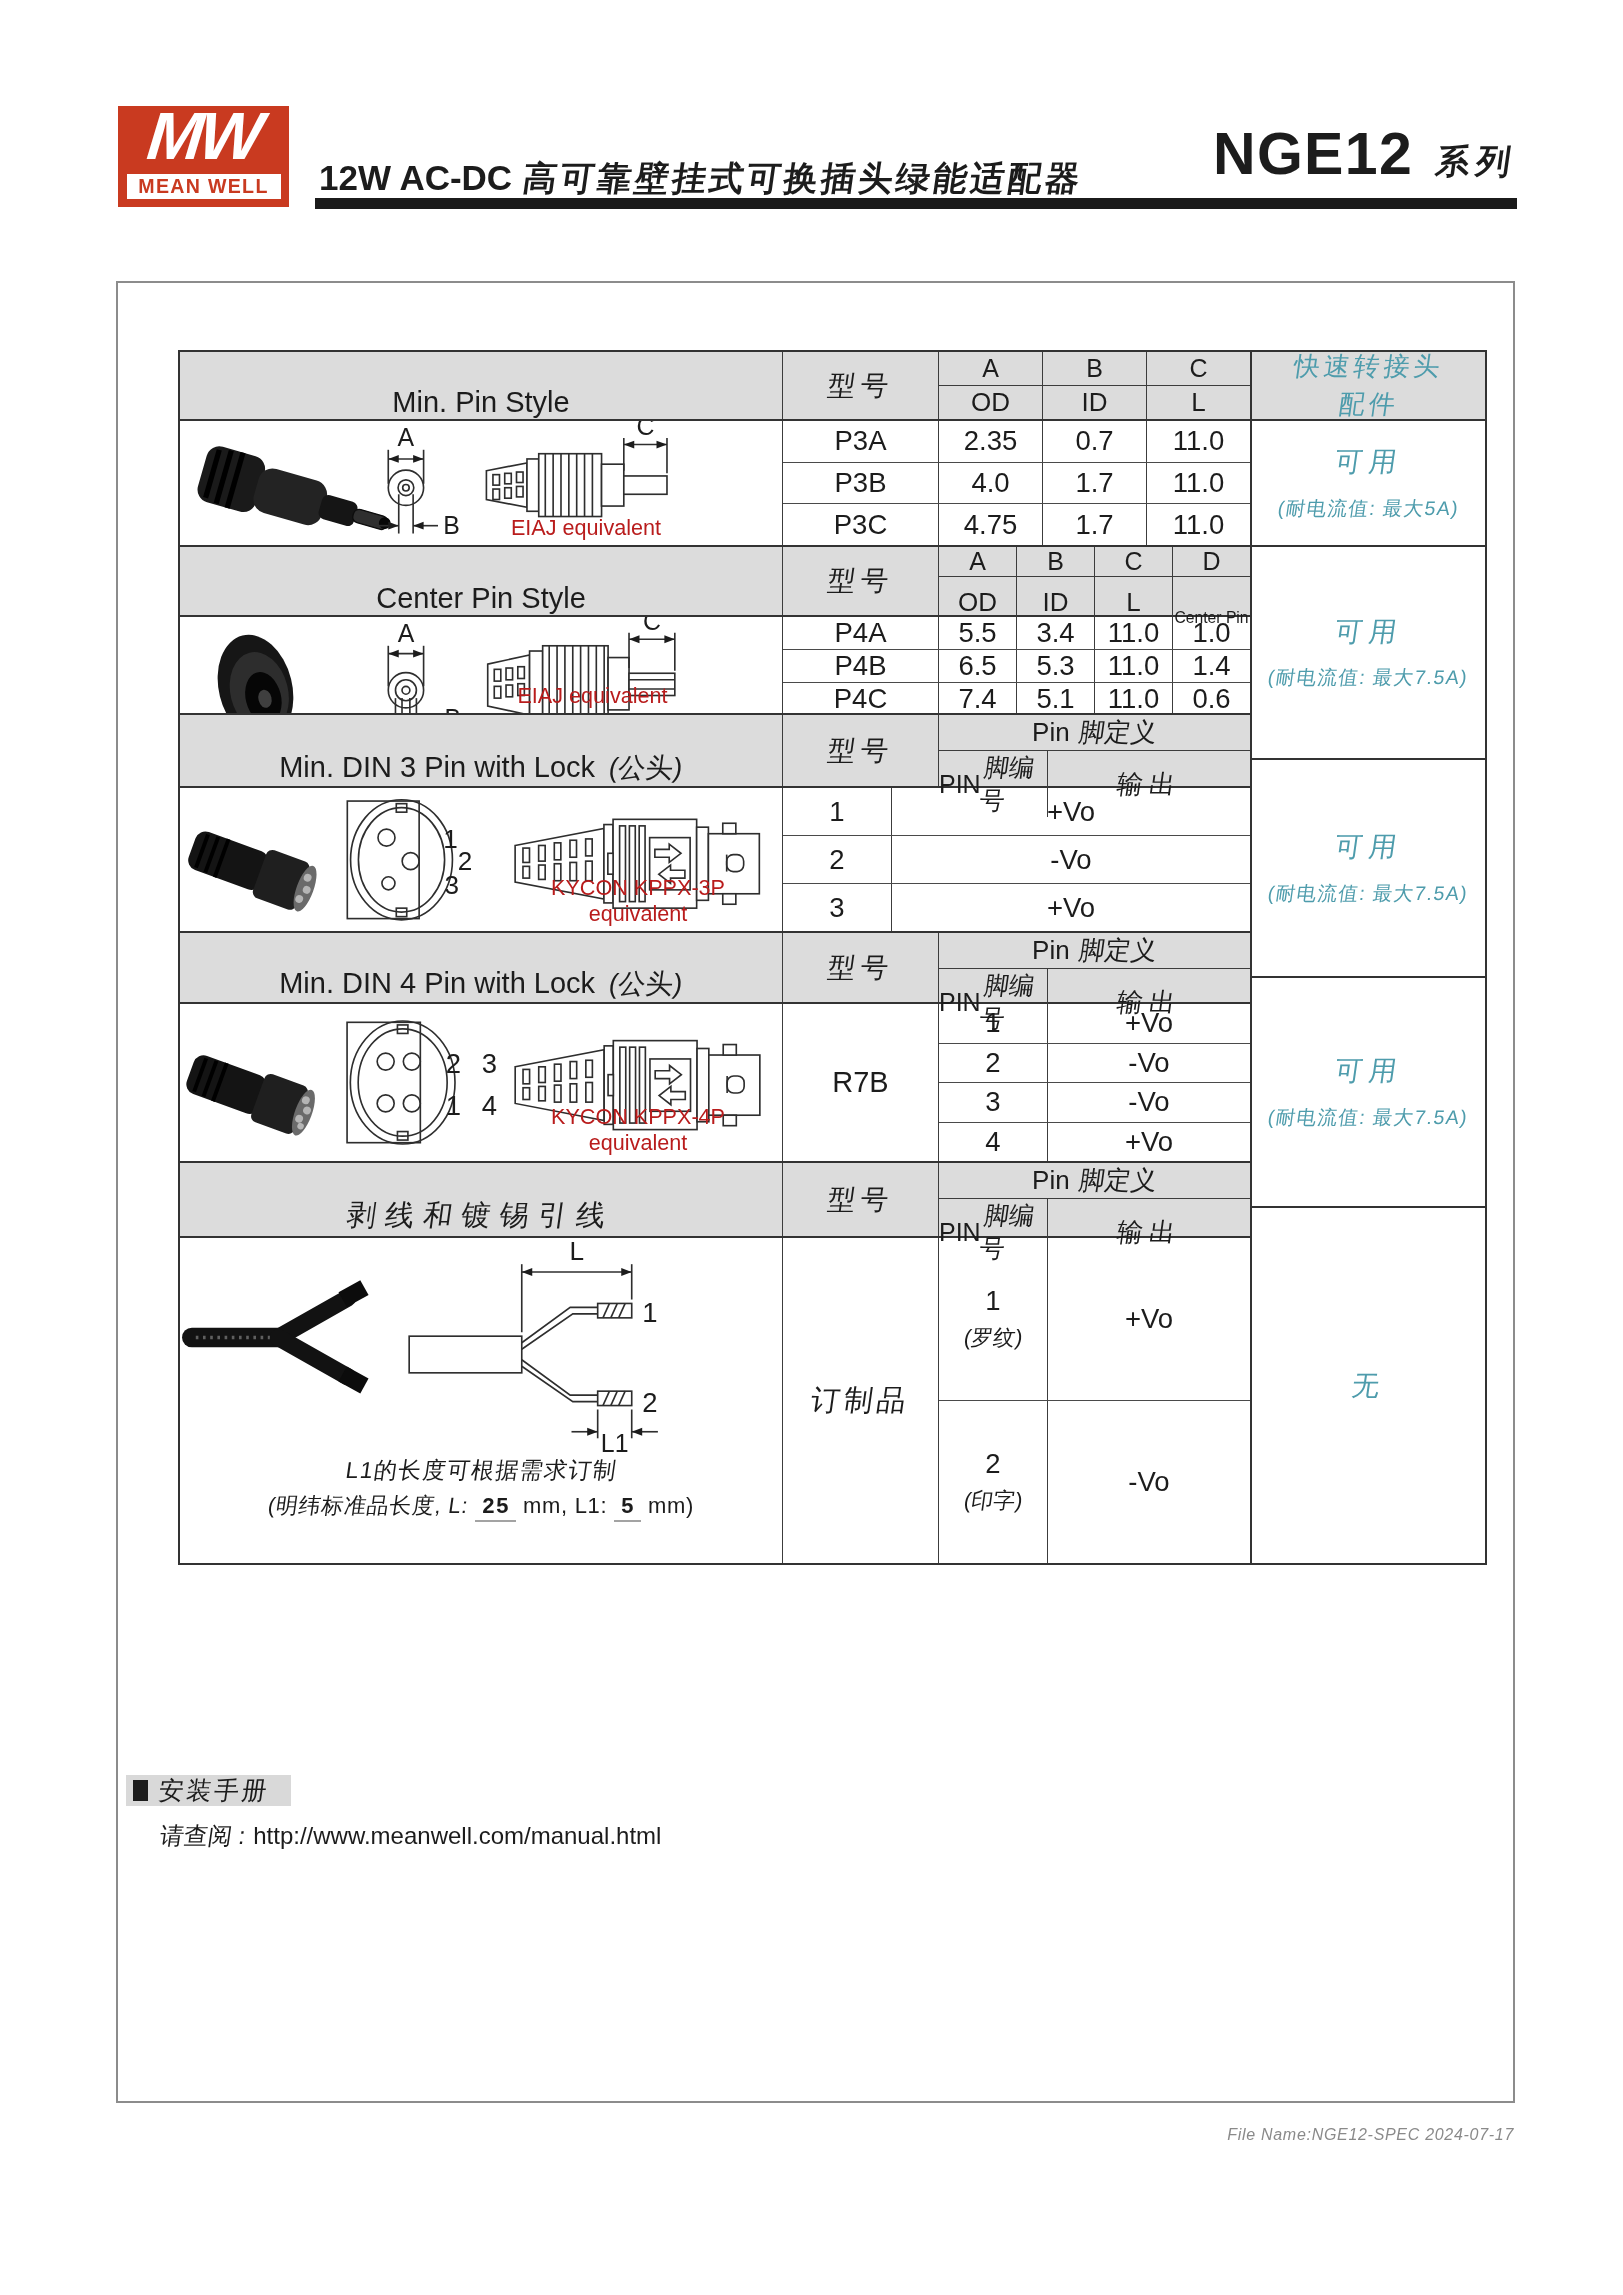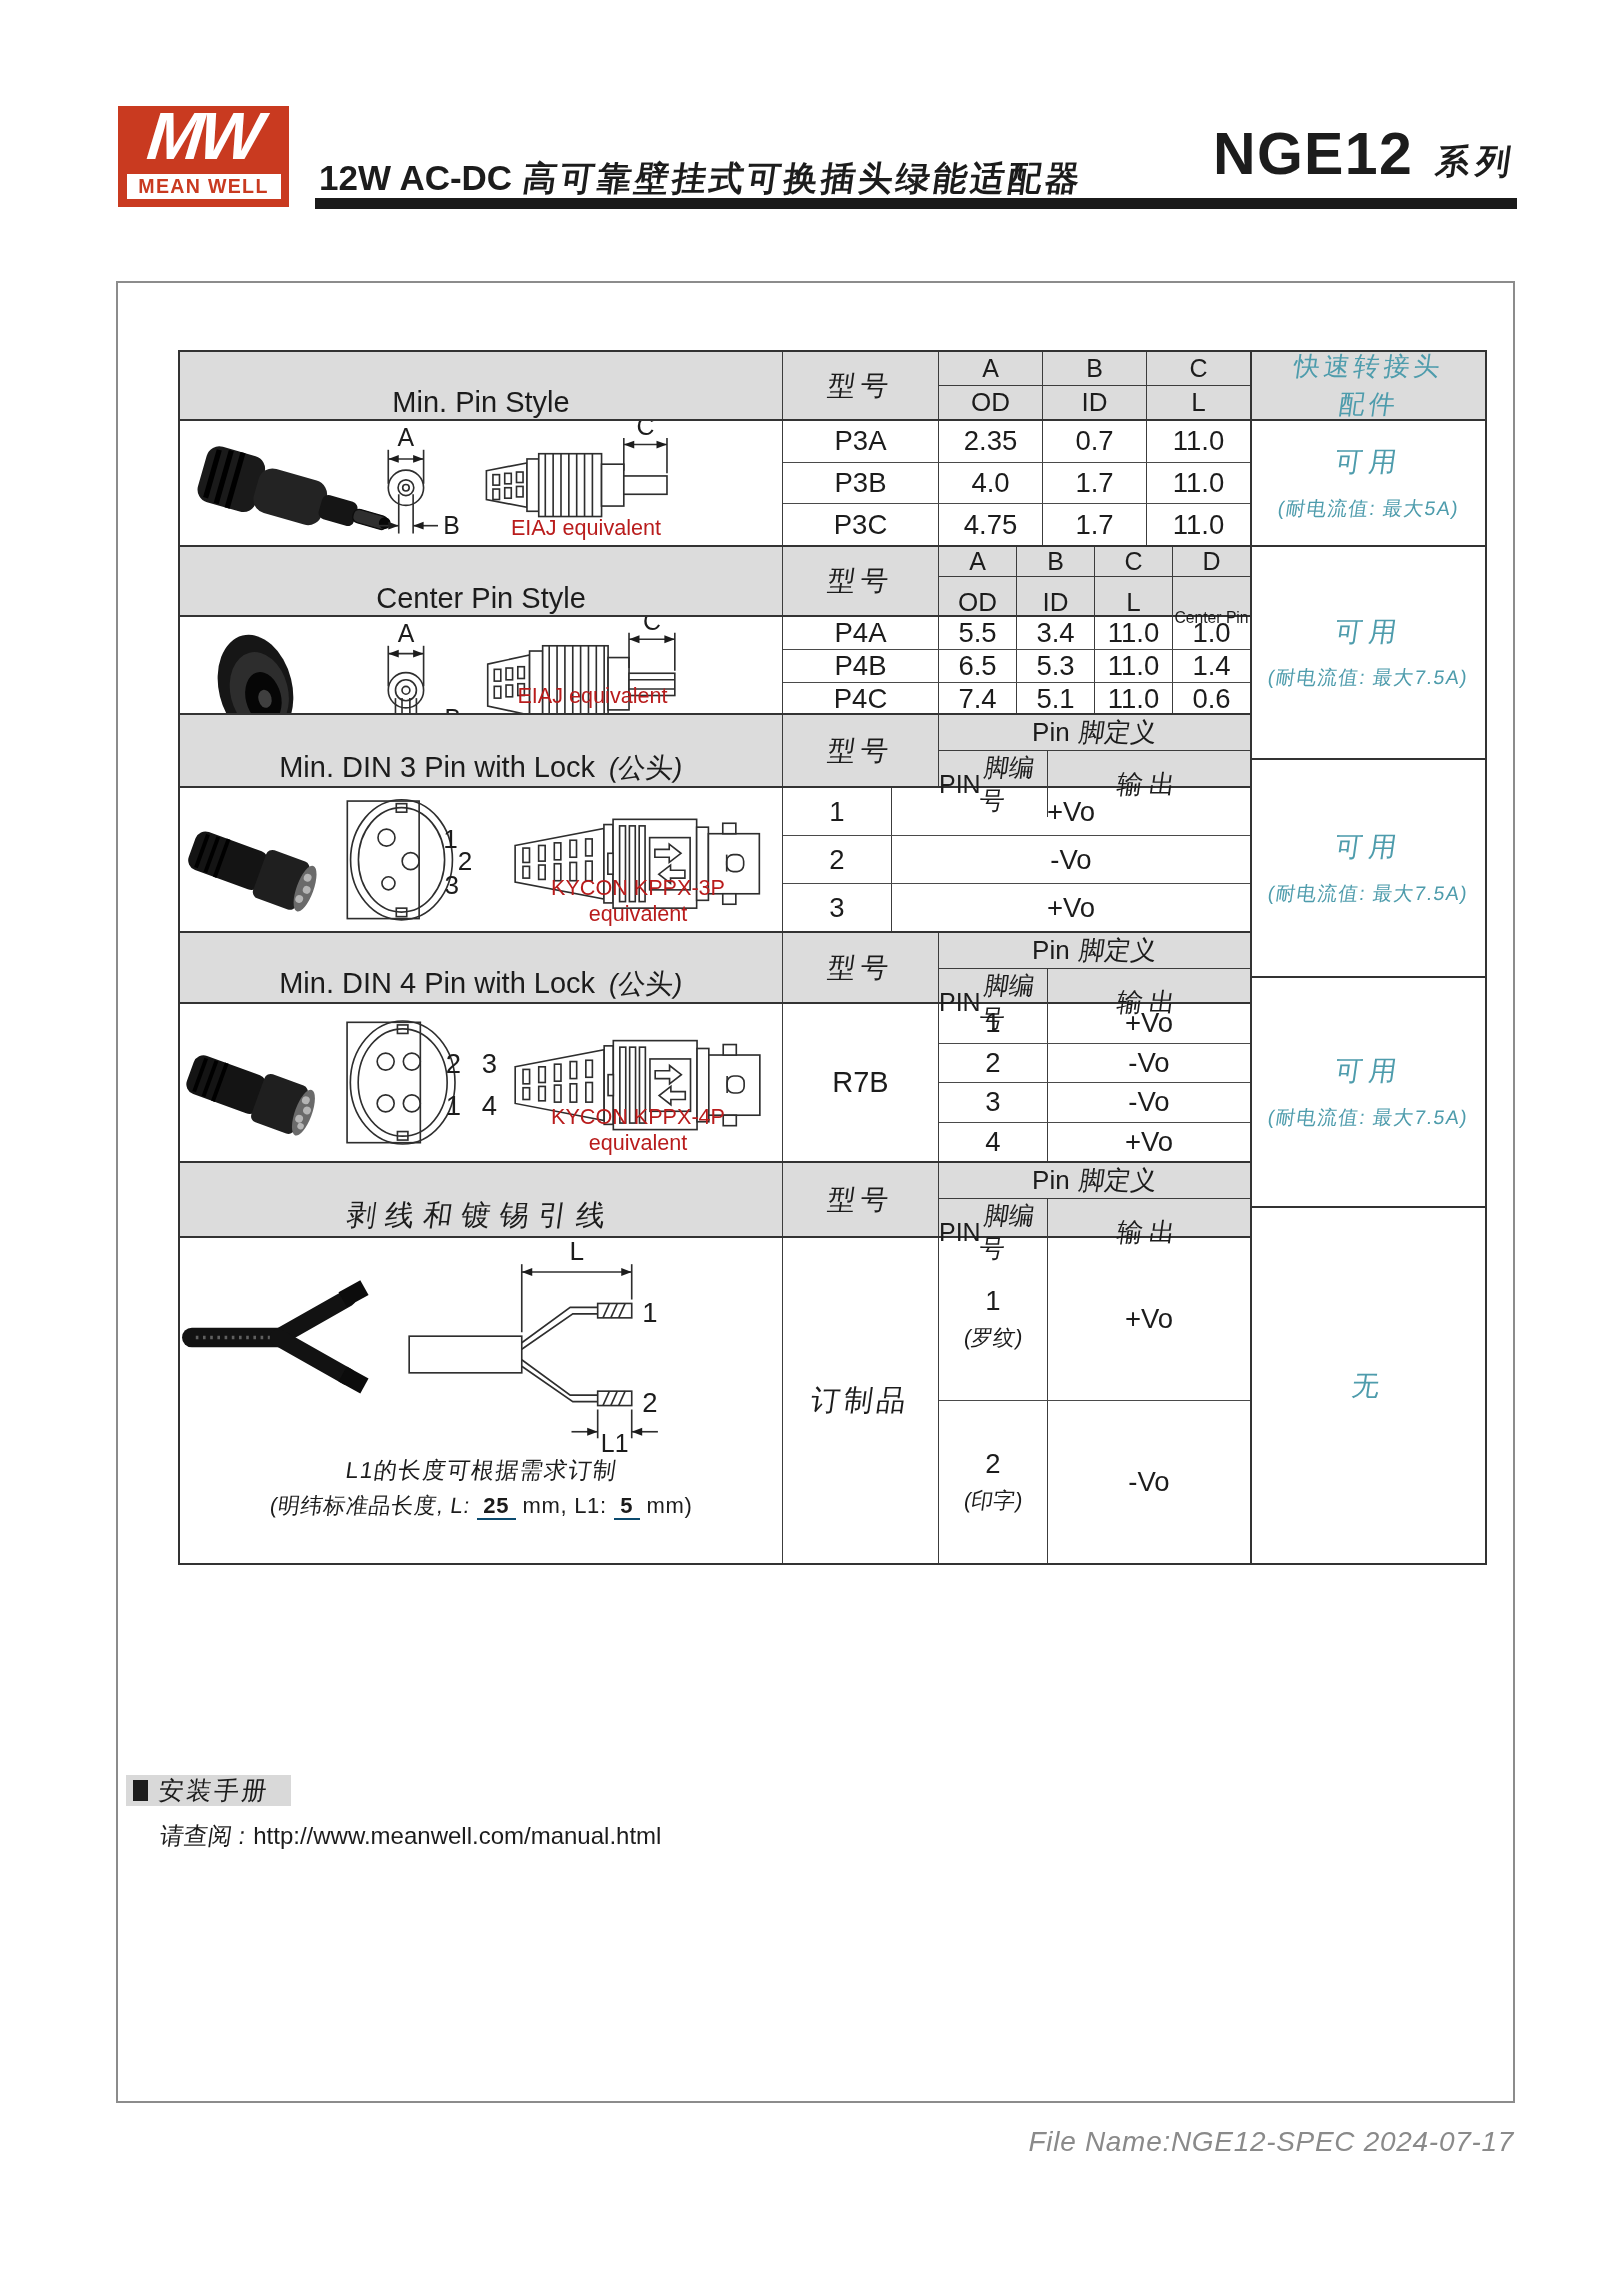--- a/index.html
+++ b/index.html
@@ -76,29 +76,29 @@
   .acc-hdr{height:69px;background:#dcdcdc;border-bottom:2px solid #333;display:flex;flex-direction:column;
            align-items:center;justify-content:center;gap:2.6px;box-sizing:border-box;}
   .acc-hdr span{font-size:26px;letter-spacing:3.9px;}
   .acc-cell{display:flex;flex-direction:column;align-items:center;justify-content:center;gap:14.4px;box-sizing:border-box;}
   .acc-t1{font-size:27.5px;letter-spacing:6.5px;}
   .acc-t2{font-size:19.6px;letter-spacing:1.3px;}
 
   
   .s5-note1{position:absolute;left:19.6px;top:217px;width:563px;text-align:center;font-size:23px;letter-spacing:1.3px;}
   .s5-note2{position:absolute;left:19.6px;top:253px;width:563px;text-align:center;font-size:22px;letter-spacing:0.7px;}
-  .u-num{border-bottom:2px solid #0c4a6e;padding:0 6.5px;font-weight:bold;}
+  .u-num{border-bottom:2px solid #a3a3a3;padding:0 6.5px;font-weight:bold;font-family:Liberation Mono, monospace;}
 
   
   .manual-label{position:absolute;left:126px;top:1775px;width:165px;height:31px;background:#d9d9d9;
                 display:flex;align-items:center;gap:11.8px;padding-left:6.5px;box-sizing:border-box;}
   .manual-square{width:15px;height:21px;background:#1c1c1c;}
   .manual-label span{font-size:25px;letter-spacing:2.6px;}
   .manual-line{position:absolute;left:160px;top:1820px;font-size:24px;display:flex;gap:7.9px;align-items:baseline;}
-  .footer{position:absolute;right:109px;top:2126px;font-size:28px;font-style:italic;color:#8a8a8a;letter-spacing:0.7px;}
+  .footer{position:absolute;right:109px;top:2126px;font-size:16px;font-style:italic;color:#8a8a8a;letter-spacing:0.7px;}
 </style>
 </head>
 <body>
 
 <div class="page" data-name="datasheet-page">
 
   <div class="logo" data-name="meanwell-logo">
     <div class="logo-mw" data-name="mw-logo-icon">MW</div>
     <div class="logo-band" data-name="logo-band">
       <span data-name="logo-name">MEAN WELL</span>

